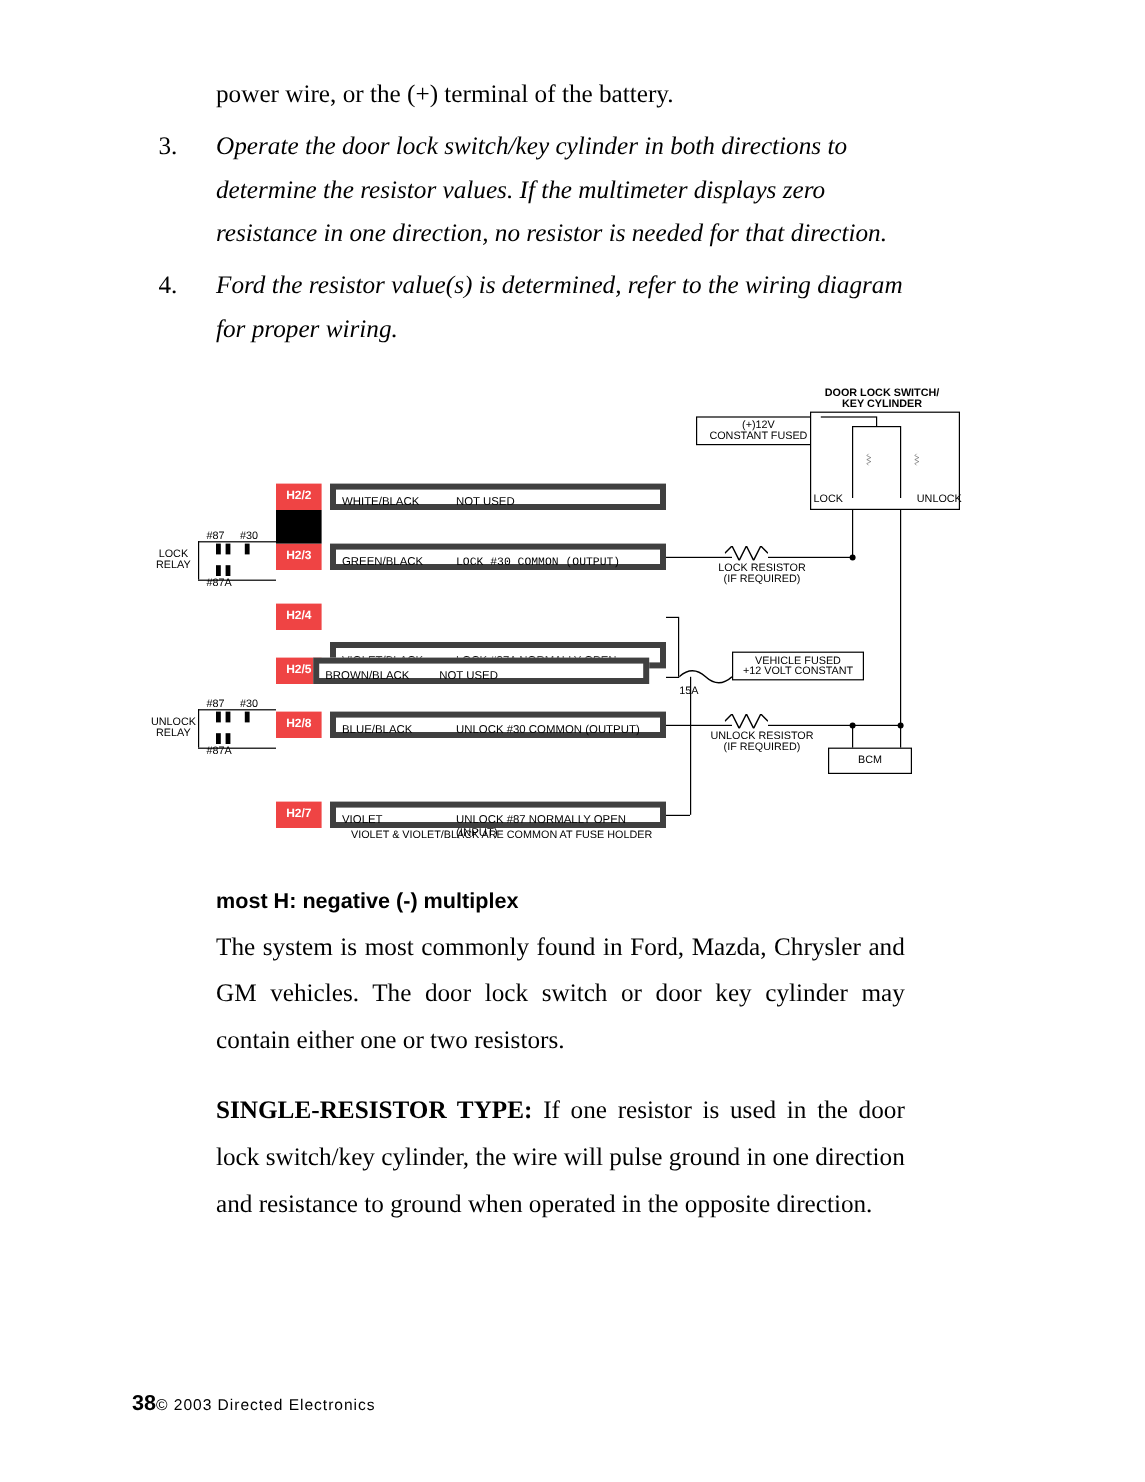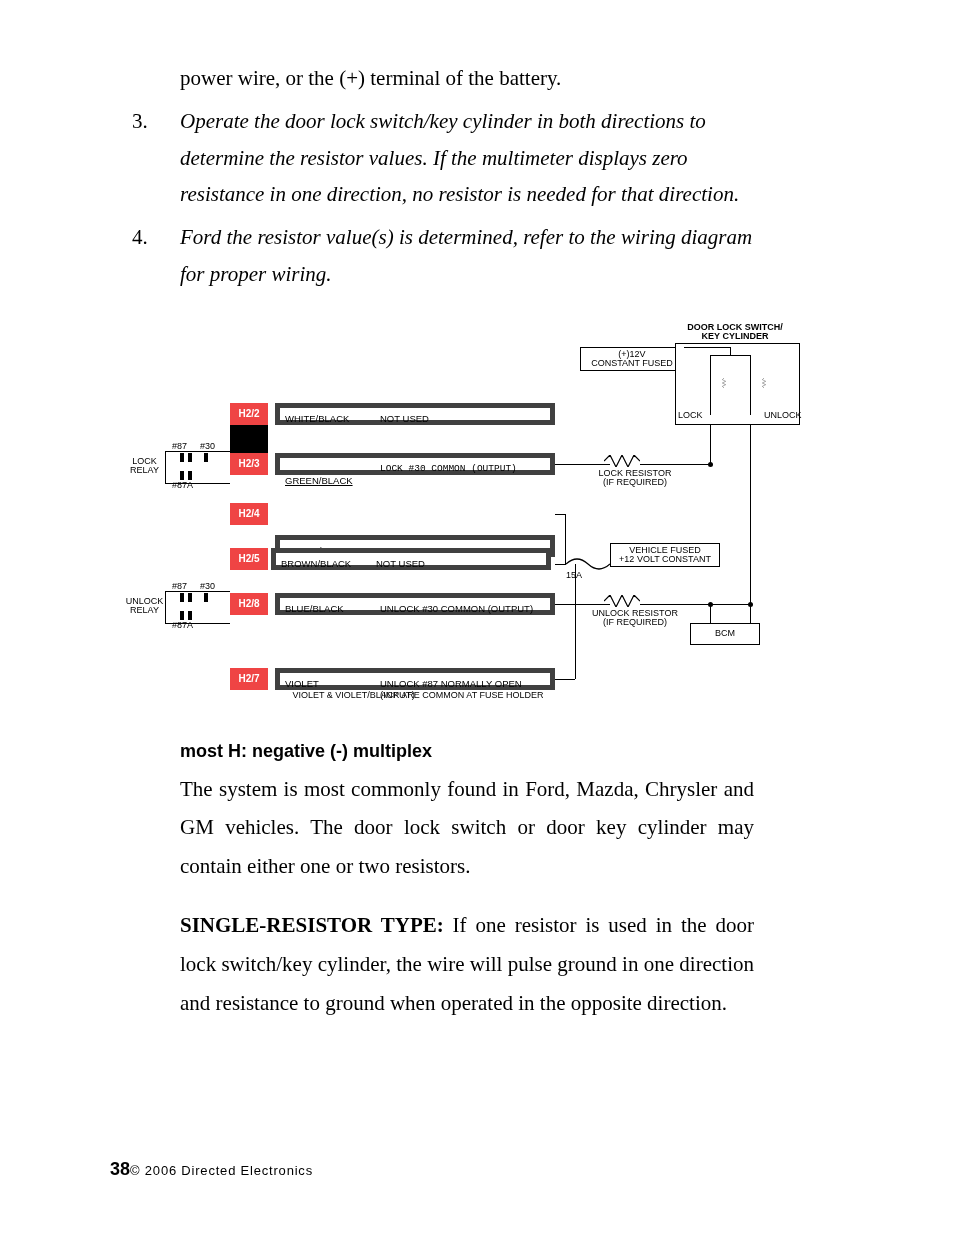--- a/index.html
+++ b/index.html
@@ -74,32 +74,32 @@
     <div class="line vline" style="left:640px; top:102px; height:175px;"></div>
 
     <div class="pinblock" style="left:120px; top:80px;">H2/2</div>
     <div class="wirebox" style="left:165px; top:80px; width:280px;">
       <span class="col left" style="left:5px; top:5px;">WHITE/BLACK</span>
       <span class="col" style="left:100px; top:5px;">NOT USED</span>
     </div>
 
     <div class="pinblock" style="left:120px; top:130px;">H2/3</div>
     <div class="wirebox" style="left:165px; top:130px; width:280px;">
-      <span class="col left" style="left:5px; top:17px;text-decoration:underline;">GREEN/BLACK</span>
+      <span class="col left" style="left:5px; top:5px;">GREEN/BLACK</span>
       <span class="col" style="left:100px; top:5px;font-family:Liberation Mono, monospace;">LOCK #30 COMMON (OUTPUT)</span>
     </div>
 
     <div class="pinblock" style="left:120px; top:180px;">H2/4</div>
     <div class="wirebox" style="left:165px; top:180px; width:280px;margin-top:32px;">
       <span class="col left" style="left:5px; top:5px;">VIOLET/BLACK</span>
       <span class="col" style="left:100px; top:5px;">LOCK #87A NORMALLY OPEN (INPUT)</span>
     </div>
 
     <div class="pinblock" style="left:120px; top:225px;">H2/5</div>
-    <div class="wirebox" style="left:161px; top:225px; width:280px;">
+    <div class="wirebox" style="left:151px; top:225px; width:280px;">
       <span class="col left" style="left:5px; top:5px;">BROWN/BLACK</span>
       <span class="col" style="left:100px; top:5px;">NOT USED</span>
     </div>
 
     <div class="pinblock" style="left:120px; top:270px;">H2/8</div>
     <div class="wirebox" style="left:165px; top:270px; width:280px;">
       <span class="col left" style="left:5px; top:5px;">BLUE/BLACK</span>
       <span class="col" style="left:100px; top:5px;">UNLOCK #30 COMMON (OUTPUT)</span>
     </div>
 
@@ -183,16 +183,16 @@
   </div>
 
   <div class="subhead">most H: negative (-) multiplex</div>
   <div class="para">The system is most commonly found in Ford, Mazda, Chrysler and GM vehicles. The door lock switch or door key cylinder may contain either one or two resistors.</div>
   <div class="para">
     <b>SINGLE-RESISTOR TYPE: </b><span>If one resistor is used in the door lock switch/key cylinder, the wire will pulse ground in one direction and resistance to ground when operated in the opposite direction.</span>
   </div>
 
   <div class="footer">
     <span class="page-num">38</span>
-    <span class="copyright">© 2006 Directed Electronics</span>
+    <span class="copyright">© 2003 Directed Electronics</span>
   </div>
 
 </div>
 
 </body></html>

